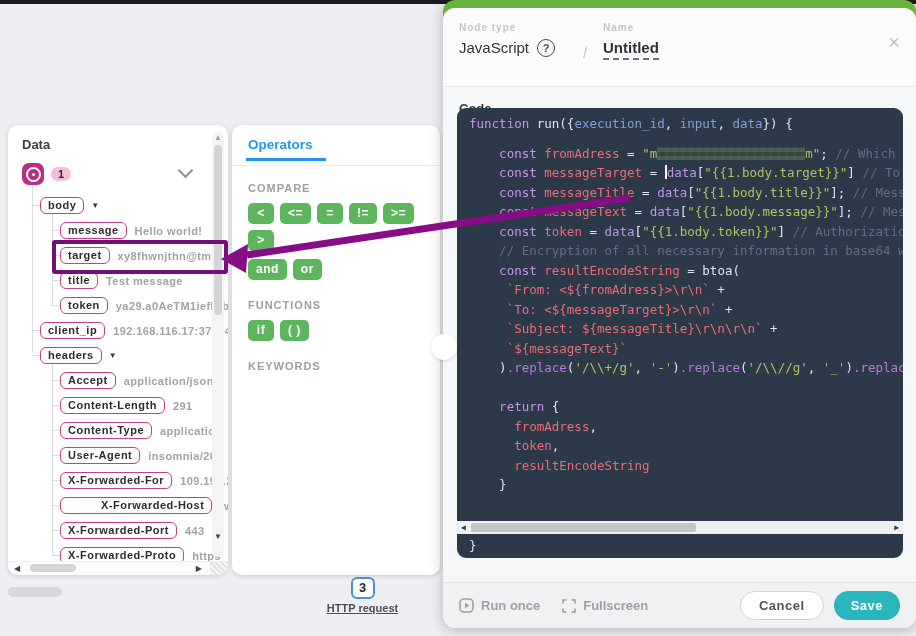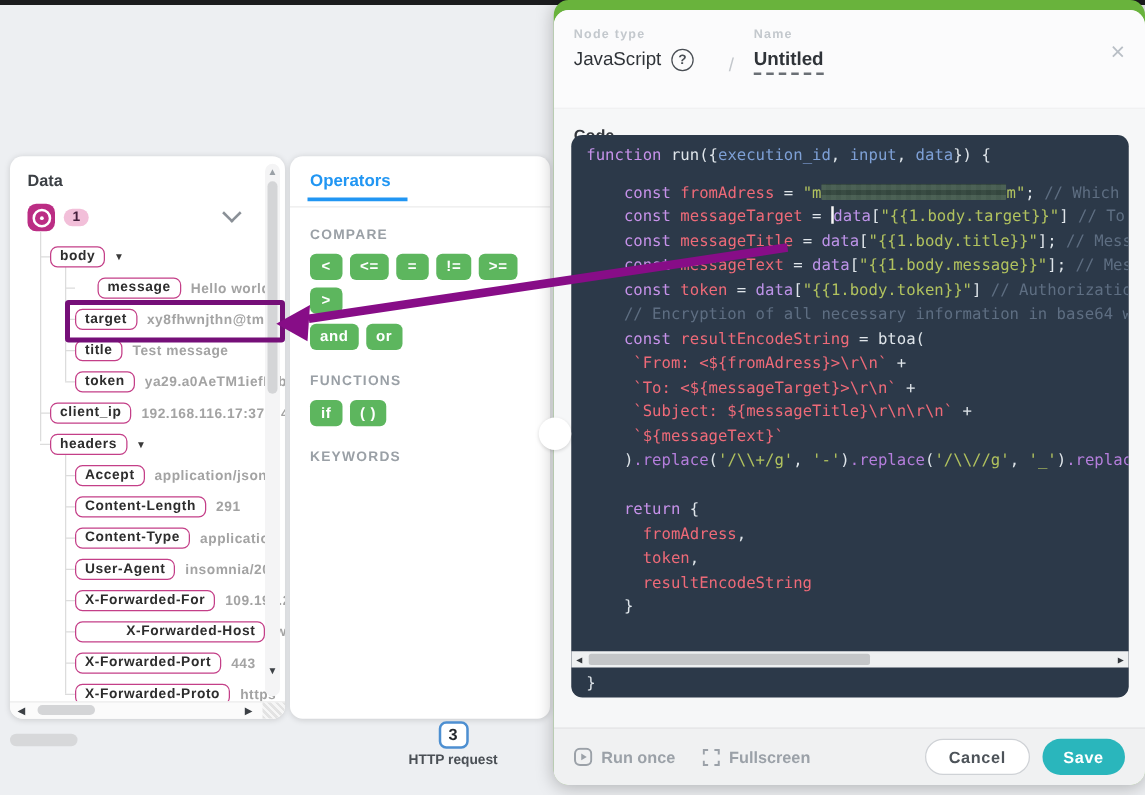--- a/index.html
+++ b/index.html
@@ -46,21 +46,21 @@
   .ops-divider{position:absolute;left:0;top:40px;width:208px;height:1px;background:#ececec;}
   .ops-body{padding:30px 0 0 16px;}
   .ops-section{margin-bottom:13px;}
   .ops-label{font-size:11px;font-weight:bold;color:#9aa0a6;letter-spacing:1px;margin-bottom:9px;}
   .ops-row{margin-bottom:2px;}
   .op-btn{display:inline-block;background:#5db65e;color:#fff;font-size:12px;font-weight:bold;letter-spacing:.5px;padding:3px 8px 4px 8px;border-radius:5px;margin:0 6px 6px 0;min-width:10px;text-align:center;}
 
   
   #http-node{position:absolute;left:300px;top:577px;width:125px;text-align:center;}
   .node-num{display:inline-block;width:20px;height:18px;line-height:18px;background:#fff;border:2px solid #4d8fd1;border-radius:6px;font-size:13px;font-weight:bold;color:#24282d;}
-  .node-label{margin-top:3px;font-size:11px;font-weight:bold;color:#4a4f55;}
+  .node-label{margin-top:3px;font-size:11px;font-weight:bold;color:#4a4f55;text-decoration:underline;}
   #page-hthumb{position:absolute;left:8px;top:587px;width:54px;height:10px;background:#d7d8da;border-radius:5px;}
 
   
   #modal{position:absolute;left:443px;top:0;width:473px;height:628px;background:#69b33c;border-radius:12px;box-shadow:0 2px 14px rgba(0,0,0,.25);overflow:hidden;}
   .modal-inner{position:absolute;left:0;top:8px;width:473px;height:620px;background:#f6f7f8;border-radius:12px 12px 0 0;overflow:hidden;}
   .modal-header{position:relative;height:78px;background:#fbfbfc;border-bottom:1px solid #ececee;border-radius:12px 12px 0 0;}
   .hdr-group{position:absolute;top:14px;}
   .hdr-label{font-size:10px;font-weight:bold;color:#c3c8cd;letter-spacing:1px;margin-bottom:6px;}
   .hdr-value{font-size:15px;color:#2f3338;display:flex;align-items:flex-start;}
   .help-icon{margin-left:8px;width:16px;height:16px;border:1.5px solid #4a4f55;border-radius:50%;font-size:11px;font-weight:bold;color:#4a4f55;display:inline-flex;align-items:center;justify-content:center;}
@@ -117,21 +117,21 @@
     <div class="guide" style="left:44px;top:80px;height:100px;"></div>
     <div class="guide" style="left:44px;top:230px;height:200px;"></div>
     <div id="rows">
         <div class="trow">
           <div class="stub" style="left: 24px; width: 8px;"></div>
           <span class="pill" style="margin-left: 32px;">body</span>
           <span class="exp-tri">▼</span>
         </div>
         <div class="trow">
           <div class="stub" style="left: 44px; width: 8px;"></div>
-          <span class="pill" style="margin-left: 70px;">message</span>
+          <span class="pill" style="margin-left: 52px;">message</span>
           <span class="tval">Hello world!</span>
         </div>
         <div class="trow">
           <div class="stub" style="left: 44px; width: 8px;"></div>
           <span class="pill" style="margin-left: 52px;">target</span>
           <span class="tval">xy8fhwnjthn@tmp-</span>
         </div>
         <div class="trow">
           <div class="stub" style="left: 44px; width: 8px;"></div>
           <span class="pill" style="margin-left: 52px;">title</span>

